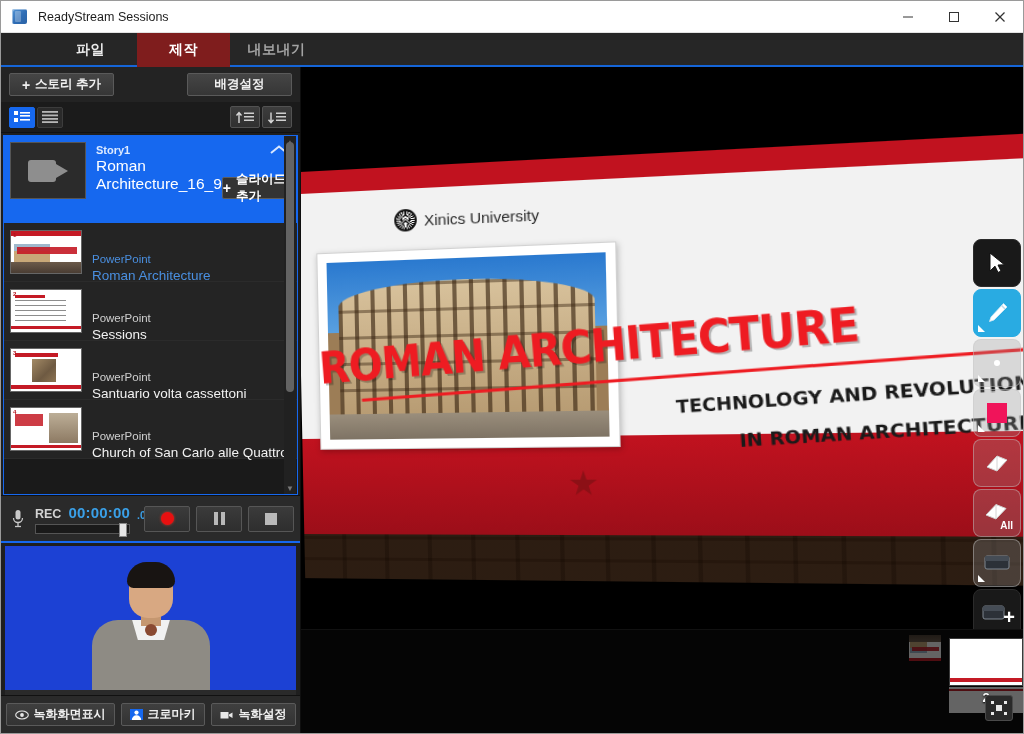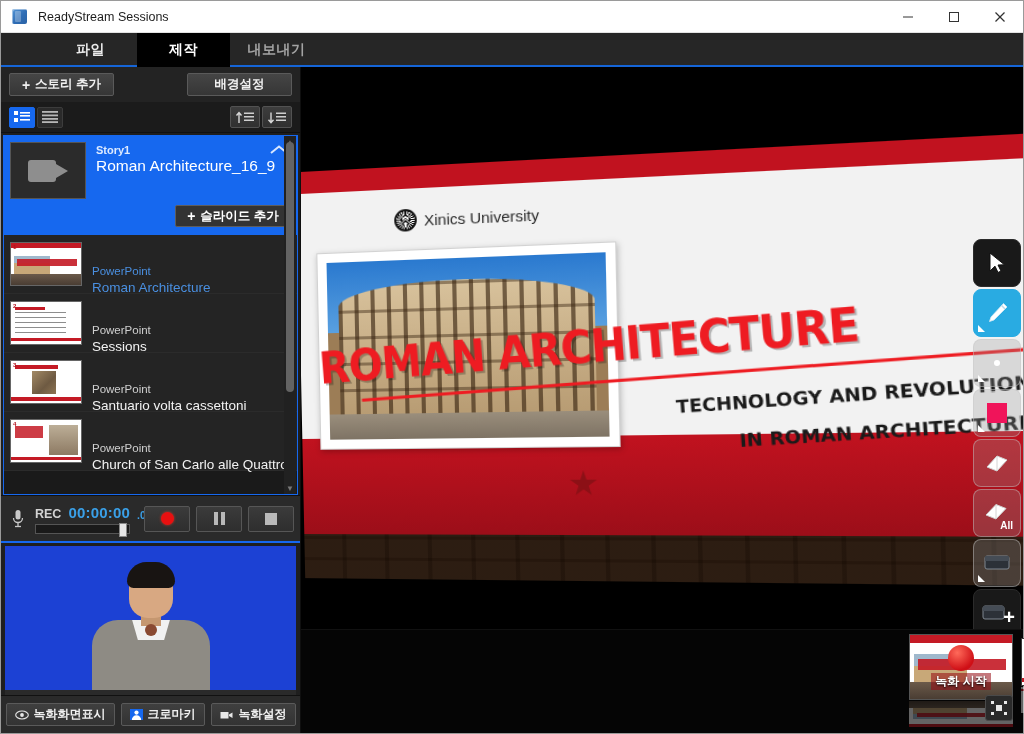--- a/index.html
+++ b/index.html
@@ -39,21 +39,21 @@
 
   
   .tabbar {
     height: 34px; flex: 0 0 34px; background: #262626; display: flex;
     border-bottom: 2px solid #1565d8; position: relative; padding-left: 43px;
   }
   .tab {
     width: 93px; height: 34px; display: flex; align-items: center; justify-content: center;
     font-size: 14px; font-weight: bold; color: #e9e9e9; letter-spacing: .5px;
   }
-  .tab.active { background: #000000; color: #ffffff; }
+  .tab.active { background: #7f1d1d; color: #ffffff; }
   .tab.disabled { color: #a3a3a3; font-weight: bold; }
 
   
   .body { flex: 1; display: flex; min-height: 0; }
 
   
   .left {
     width: 300px; flex: 0 0 300px; background: #1e1e1e; display: flex; flex-direction: column;
     border-right: 1px solid #0f0f0f;
   }
@@ -87,22 +87,21 @@
     background: linear-gradient(#3d3d3d,#303030); border:1px solid #525252; border-radius:2px;
     cursor:pointer;
   }
 
   
   .storylist {
     flex: 1; min-height: 0; position: relative; overflow: hidden;
     background: #1a1a1a; border: 1px solid #1668ef; margin: 2px 2px 0 2px;
   }
   .story-header {
-    background: #1668ef; display: flex; padding: 6px 6px 8px 6px; position: relative;
-    flex-direction: column;
+    background: #1668ef; display: flex; padding: 6px 6px 24px 6px; position: relative;
   }
   .sh-top { display: flex; gap: 10px; }
   .sh-thumb {
     width: 76px; height: 57px; background: #2b2b2b; border: 1px solid #555;
     display: flex; align-items: center; justify-content: center; flex: 0 0 76px;
   }
   .cam-glyph { width: 40px; height: 22px; position: relative; }
   .cam-glyph .bodyb { position:absolute; left:0; top:0; width:28px; height:22px; background:#8e8e8e; border-radius:3px; }
   .cam-glyph .lens { position:absolute; right:0; top:4px; width:0;height:0;
     border-top:7px solid transparent; border-bottom:7px solid transparent; border-left:12px solid #8e8e8e; }
@@ -675,32 +674,20 @@
             <div class="rail-plus">+</div>
           </div>
 
         </div>
       </div>
 
       <div class="filmstrip">
         <div class="fs-gradient"></div>
 
         <div class="fs-item big">
-          <div class="fs-thumb">
-            <div class="mini m1">
-                <div class="topbar"></div>
-                <div class="photo"></div>
-                <div class="ttl"></div>
-                <div class="barb"></div>
-              </div>
-            <div class="fs-overlay">
-              <div class="fs-recdot"></div>
-              <div class="fs-reclabel">녹화 시작</div>
-            </div>
-          </div>
           <div class="fs-refl">
             <div class="mini m1">
                 <div class="topbar"></div>
                 <div class="photo"></div>
                 <div class="ttl"></div>
                 <div class="barb"></div>
               </div>
           </div>
         </div>
 

